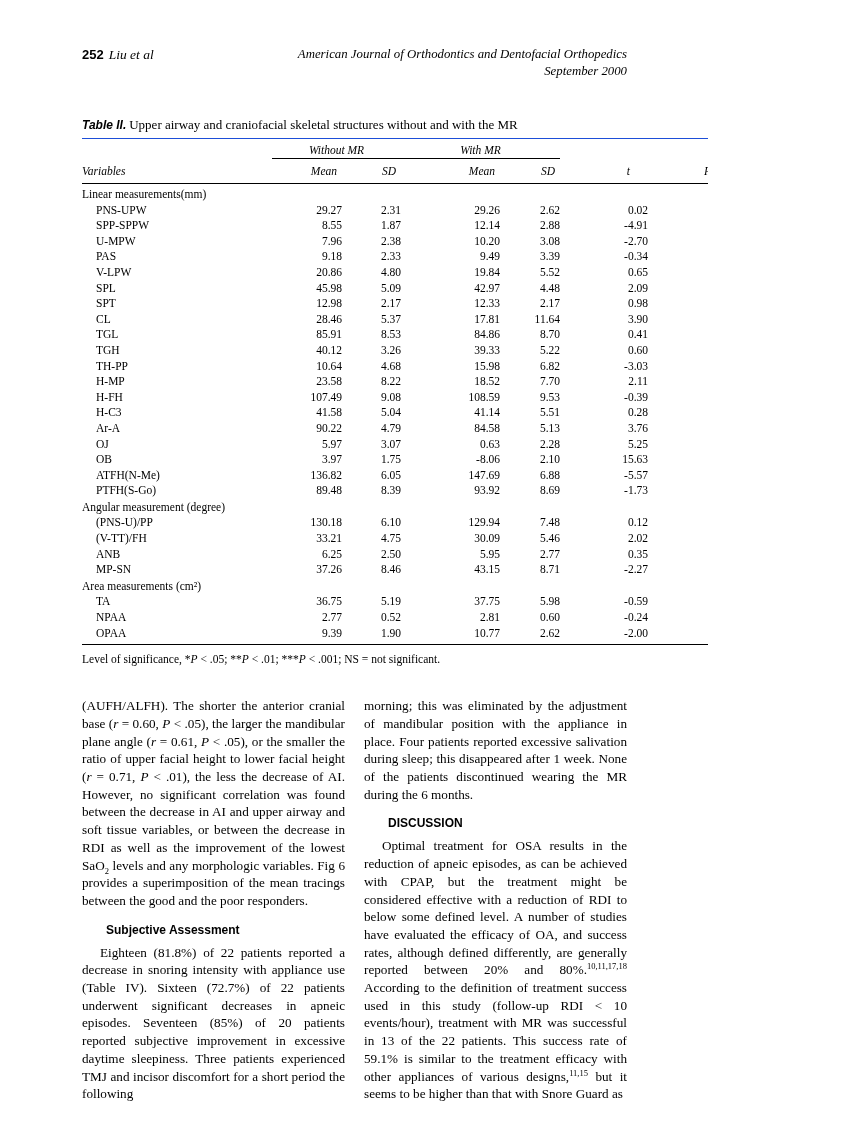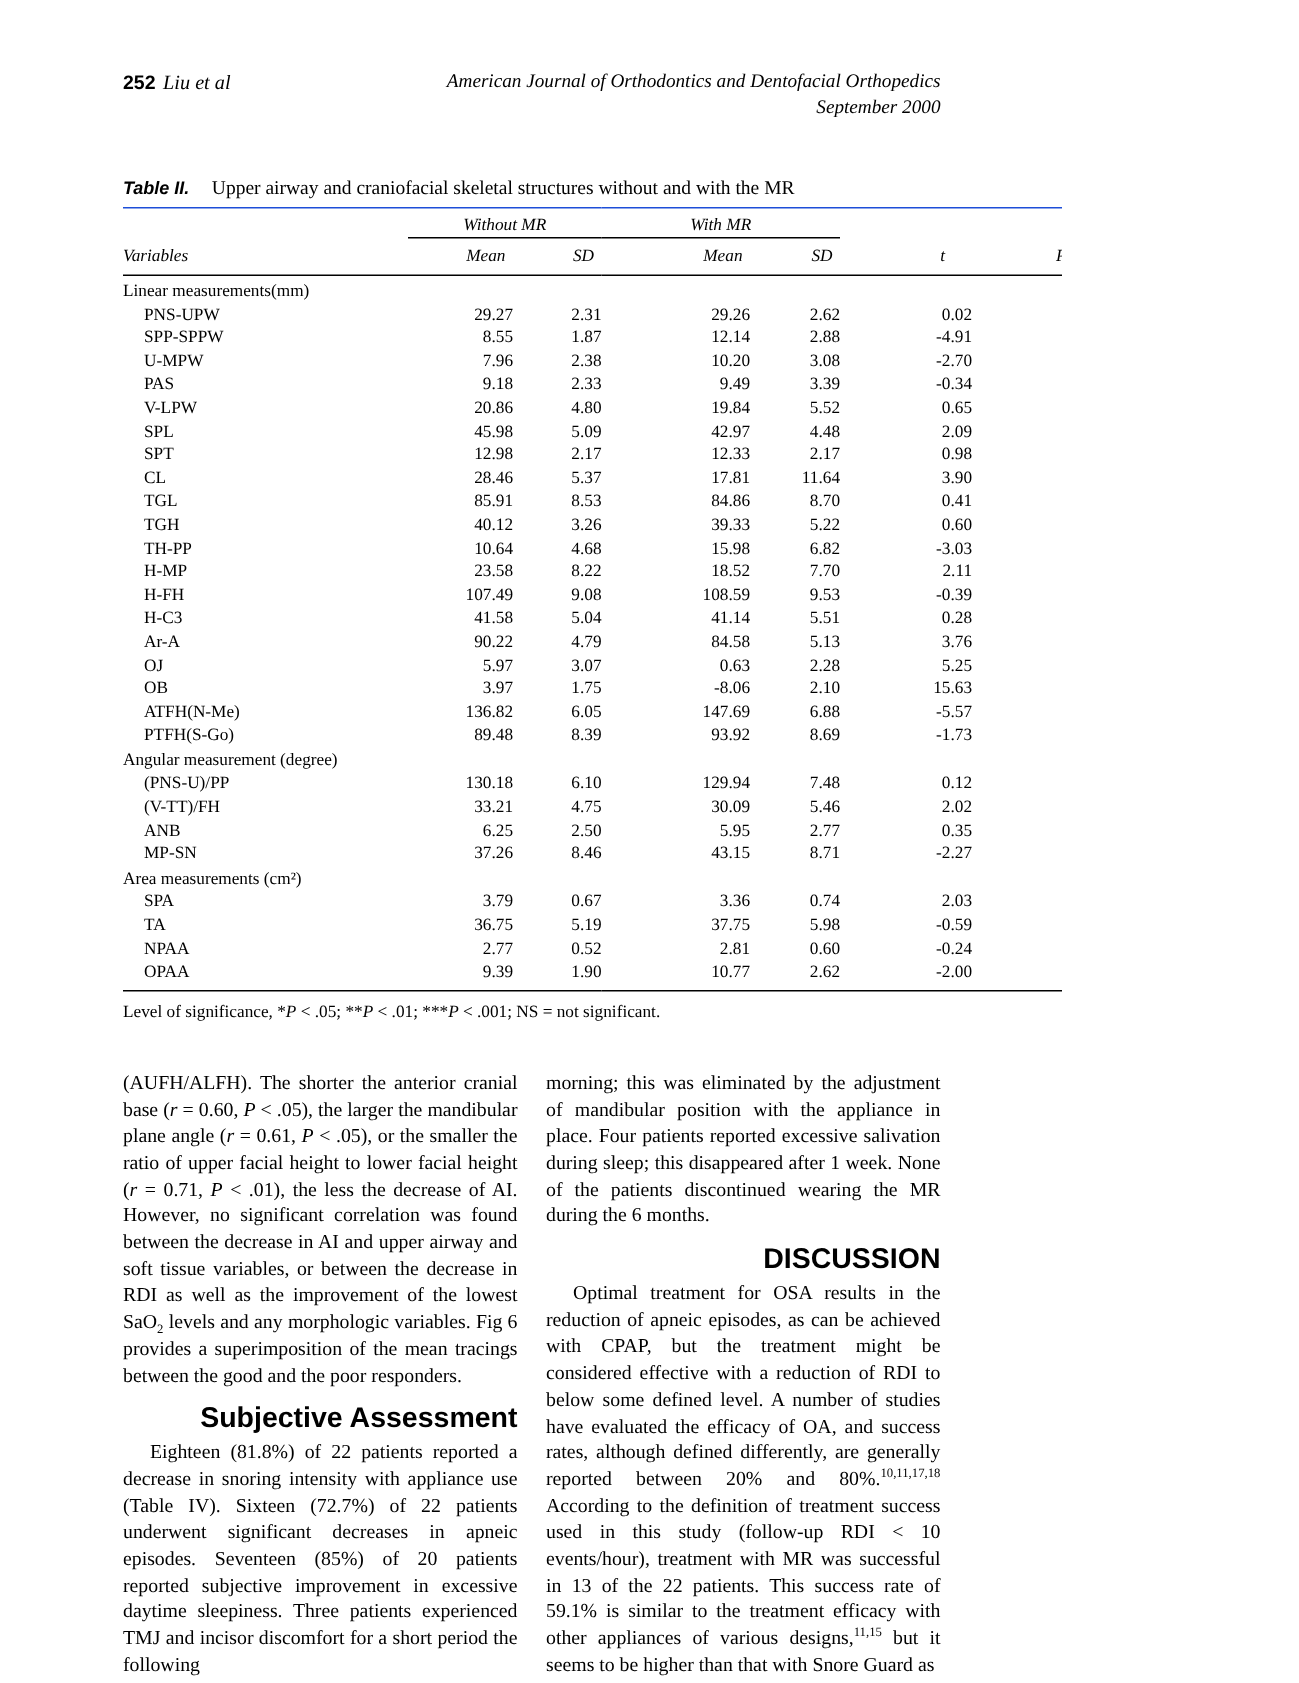--- a/index.html
+++ b/index.html
@@ -15,21 +15,21 @@
   
   .page-header { display:flex; justify-content:space-between; align-items:flex-start; }
   .header-left { font-size:13.5px; line-height:17px; }
   .page-number { font-family:"Liberation Sans","DejaVu Sans",sans-serif; font-weight:bold; font-size:13px; }
   .authors { font-style:italic; margin-left:5px; }
   .header-right { text-align:right; font-style:italic; font-size:12.8px; line-height:17px; }
 
   
   .table-caption { margin-top:37px; font-size:13px; line-height:16px; }
   .table-label { font-family:"Liberation Sans","DejaVu Sans",sans-serif; font-weight:bold; font-size:12px;font-style:italic; }
-  .caption-text { margin-left:15px; }
+  .caption-text { margin-left:3px; }
 
   
   table.paper-table {
     width:703px; border-collapse:collapse; table-layout:fixed;
     margin-top:5px; font-size:11.5px;
     border-top:1px solid #1d4ed8; border-bottom:1px solid #000;
   }
   .paper-table th { font-weight:normal; font-style:italic; font-size:11.5px; }
   .spanner-row th { padding:5px 0 2px 0; text-align:center; }
   .spanner-row th.spanner { border-bottom:1px solid #000; }
@@ -51,22 +51,22 @@
 
   .footnote { margin-top:7px; font-size:11.5px; line-height:14px; }
 
   
   .body-columns { display:flex; gap:19px; margin-top:31px; }
   .col { flex:1; font-size:13.2px; line-height:17.7px; text-align:justify; }
   .body-para { margin:0; }
   .body-para.indent { text-indent:18px; }
   .section-heading {
     font-family:"Liberation Sans","DejaVu Sans",sans-serif;
-    font-weight:bold; font-size:19px; line-height:15px;
-    margin:13px 0 6px 0; text-align:right;padding-left:24px;
+    font-weight:bold; font-size:12px; line-height:15px;
+    margin:13px 0 6px 0; text-align:left;padding-left:24px;
   }
   sup { font-size:8.5px; line-height:0; vertical-align:super; }
   sub { font-size:8.5px; line-height:0; vertical-align:sub; }
 </style>
 </head>
 <body>
 
 <div class="page">
 
   <div class="page-header">
@@ -322,29 +322,20 @@
           <td class="c2">8.46</td>
           <td class="c3">43.15</td>
           <td class="c4">8.71</td>
           <td class="c5">-2.27</td>
           <td class="c6">*</td>
         </tr>
         <tr>
           <td colspan="7" class="group-cell">Area measurements (cm²)</td>
         </tr>
         <tr>
-          <td class="c0">SPA</td>
-          <td class="c1">3.79</td>
-          <td class="c2">0.67</td>
-          <td class="c3">3.36</td>
-          <td class="c4">0.74</td>
-          <td class="c5">2.03</td>
-          <td class="c6">*</td>
-        </tr>
-        <tr>
           <td class="c0">TA</td>
           <td class="c1">36.75</td>
           <td class="c2">5.19</td>
           <td class="c3">37.75</td>
           <td class="c4">5.98</td>
           <td class="c5">-0.59</td>
           <td class="c6">NS</td>
         </tr>
         <tr>
           <td class="c0">NPAA</td>

